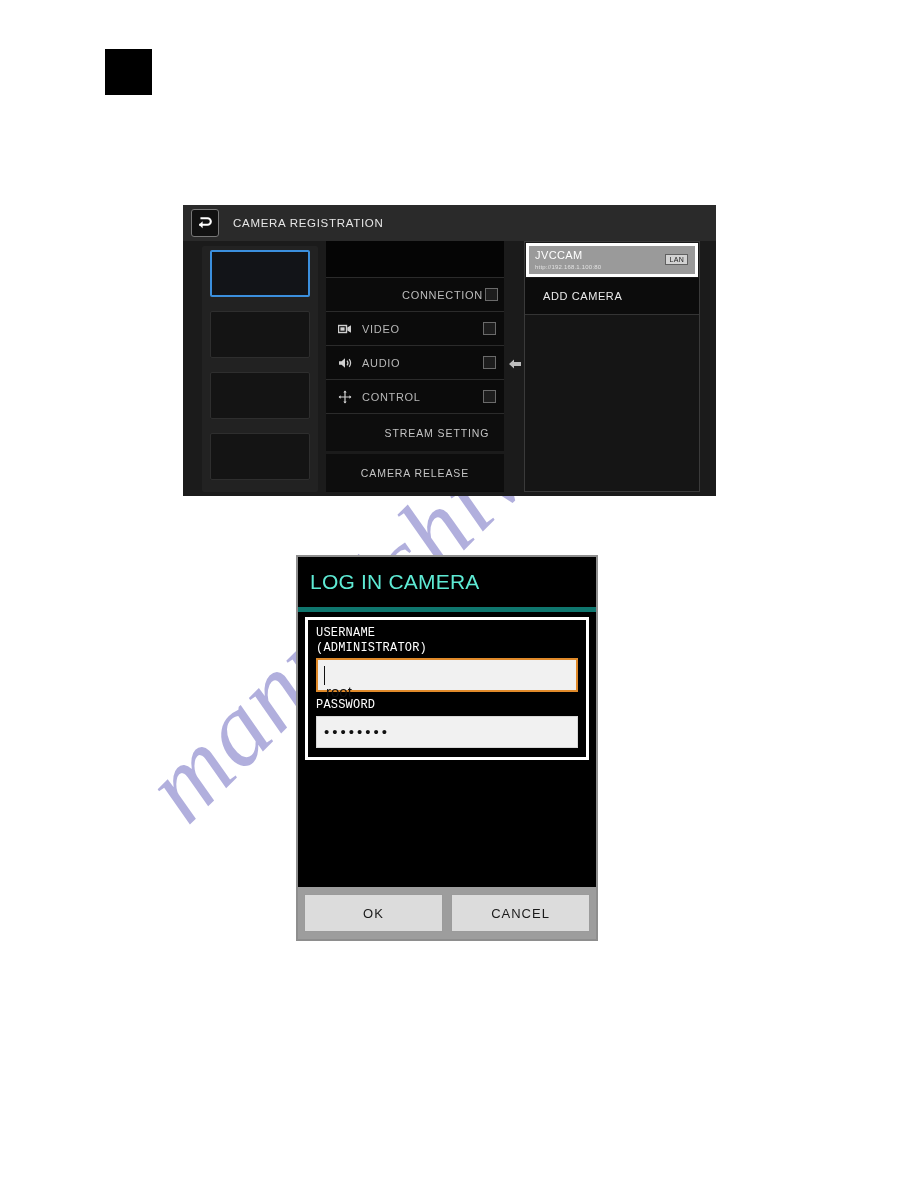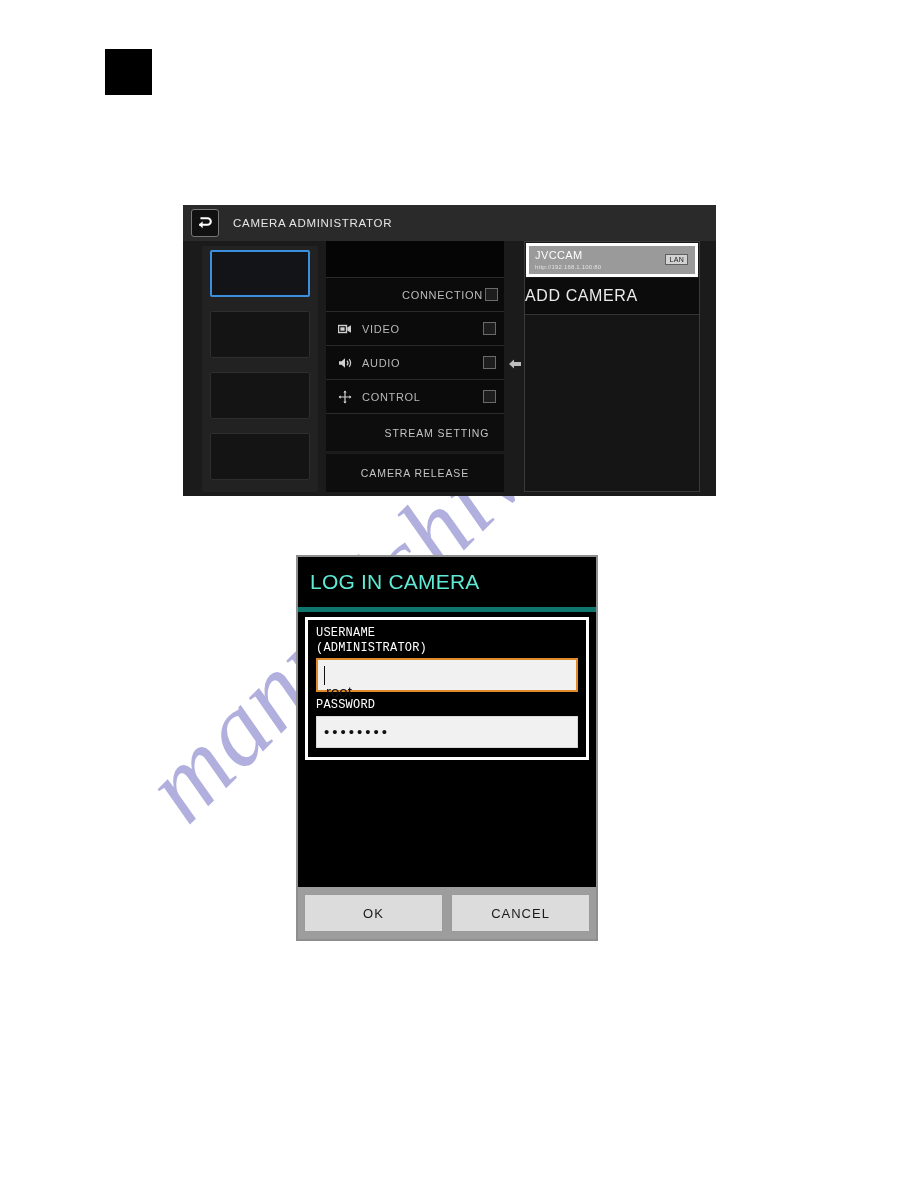--- a/index.html
+++ b/index.html
@@ -235,22 +235,23 @@
     font-size: 7px;
     padding: 1px 3px;
     letter-spacing: 0.3px;
   }
   #add-camera-row {
     height: 36px;
     background: #0c0c0c;
     border-bottom: 1px solid #343434;
     display: flex;
     align-items: center;
+    padding-left: 18px;
     color: #ebebeb;
-    font-size: 16px;
+    font-size: 11px;
     letter-spacing: 0.6px;
   }
   #camera-list-empty {
     height: 176px;
     background: #151515;
   }
 
   
   #login-dialog {
     position: absolute;
@@ -387,21 +388,21 @@
 
   <div id="registration-header">
     <div id="back-button">
       <span>
         <svg width="16" height="14" viewBox="0 0 16 14">
           <path d="M4.5 2.2 H10.5 a3.3 3.3 0 0 1 0 6.6 H3.2" fill="none" stroke="#ffffff" stroke-width="2.1" stroke-linecap="square"></path>
           <path d="M5.6 5.2 L2.0 8.8 L5.6 12.2 Z" fill="#ffffff"></path>
         </svg>
       </span>
     </div>
-    <div id="registration-title">CAMERA ADMINISTRATOR</div>
+    <div id="registration-title">CAMERA REGISTRATION</div>
   </div>
 
   <div id="thumb-column">
     <div class="thumb-slot selected"></div>
     <div class="thumb-slot"></div>
     <div class="thumb-slot"></div>
     <div class="thumb-slot"></div>
   </div>
 
   <div id="settings-panel">

